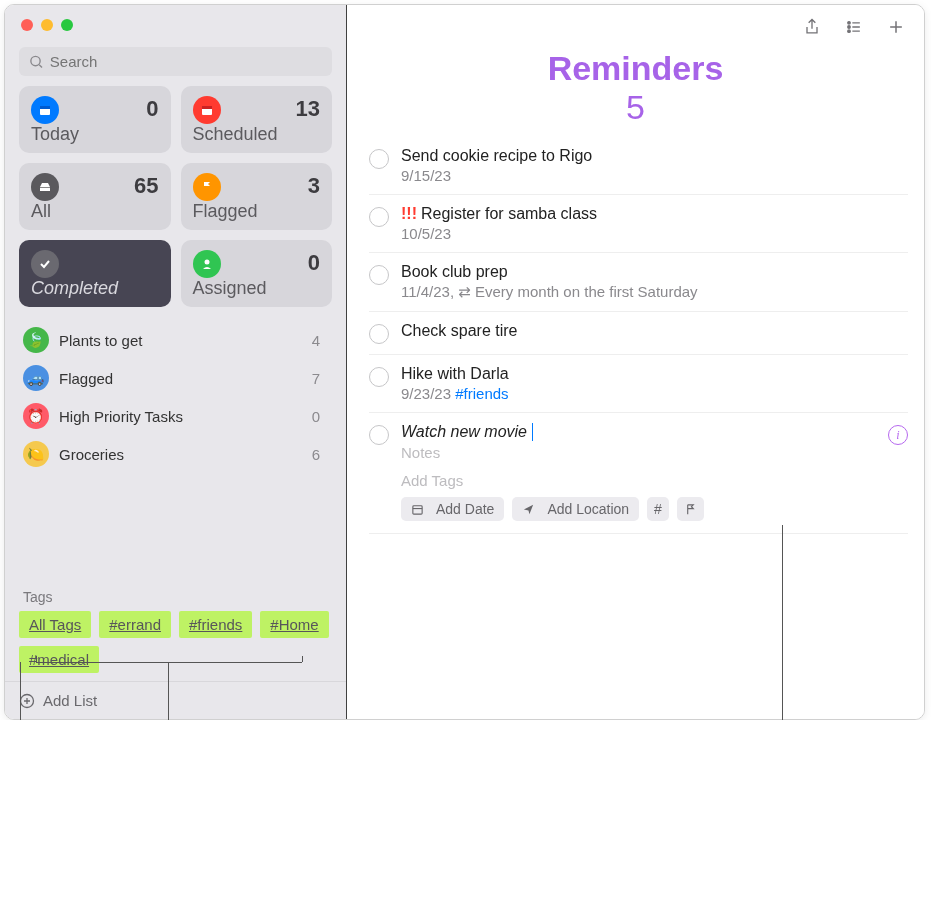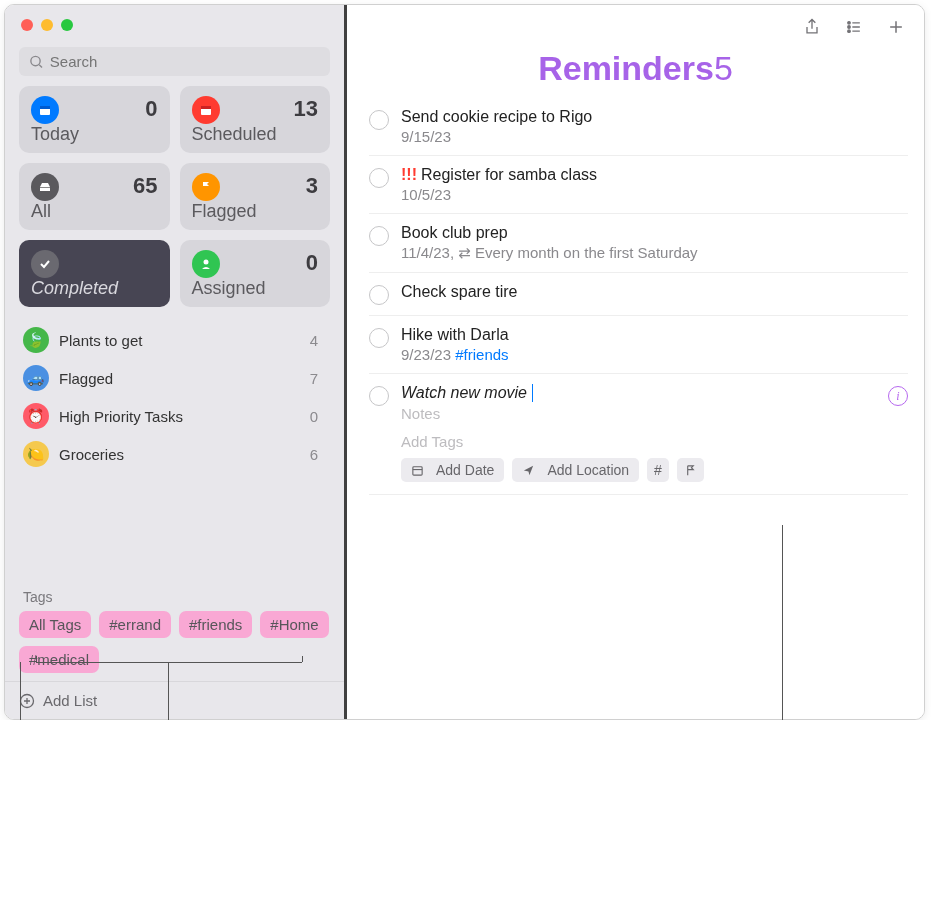--- a/index.html
+++ b/index.html
@@ -1,44 +1,44 @@
 <!DOCTYPE html>
 <html><head>
 <meta charset="utf-8">
 <style>
 * { box-sizing: border-box; margin: 0; padding: 0; }
 body { font-family: -apple-system, BlinkMacSystemFont, "Segoe UI", Helvetica, Arial, sans-serif; background: #fff; width: 931px; }
 .window { width: 921px; height: 716px; background: #fff; border: 1px solid #d0d0d0; border-radius: 10px; overflow: hidden; display: flex; position: relative; margin: 4px 0 0 4px; box-shadow: 0 2px 8px rgba(0,0,0,0.08); }
-.sidebar { width: 342px; background: #e8e7eb; display: flex; flex-direction: column; border-right: 3px solid #404040; }
+.sidebar { width: 342px; background: #e8e7eb; display: flex; flex-direction: column; border-right: 1px solid #404040; }
 .traffic { display: flex; gap: 8px; padding: 14px 14px 10px 16px; }
 .dot { width: 12px; height: 12px; border-radius: 50%; }
 .dot.red { background: #ff5f57; } .dot.yellow { background: #febc2e; } .dot.green { background: #28c840; }
 .search { margin: 6px 14px 10px 14px; background: #dedde1; border-radius: 6px; padding: 6px 10px; display: flex; align-items: center; gap: 6px; color: #8a898d; }
 .search input { border: none; background: transparent; outline: none; font-size: 15px; color: #8a898d; width: 100%; }
 .smart-grid { display: grid; grid-template-columns: 1fr 1fr; gap: 10px; padding: 0 14px 10px 14px; }
 .smart-card { background: #d7d6db; border-radius: 10px; padding: 10px 12px 8px 12px; position: relative; }
 .smart-card.sel { background: #474553; font-style: italic; }
 .smart-icon { width: 28px; height: 28px; border-radius: 50%; display: flex; align-items: center; justify-content: center; color: #fff; font-size: 14px; }
 .smart-label { font-size: 18px; color: #5b5a5e; }
 .smart-card.sel .smart-label { color: #d9d8de; }
 .smart-count { position: absolute; top: 10px; right: 12px; font-size: 22px; font-weight: 700; color: #3d3c40; }
 .smart-card.sel .smart-count { color: #fff; }
 .bg-blue{background:#007aff;} .bg-red{background:#ff3b30;} .bg-grey{background:#5a595d;} .bg-orange{background:#ff9500;} .bg-dark{background:#6a6970;} .bg-green{background:#30c552;}
 .lists { flex: 1; overflow-y: auto; padding: 4px 0; }
 .list-row { display: flex; align-items: center; padding: 6px 20px 6px 18px; font-size: 15px; color: #333; }
 .list-icon { width: 26px; height: 26px; border-radius: 50%; display: flex; align-items: center; justify-content: center; font-size: 14px; margin-right: 10px; color: #fff; }
 .list-count { margin-left: auto; color: #8b8a8e; font-size: 15px; padding-right: 6px; }
 .tags-header { padding: 10px 18px 6px 18px; font-size: 14px; color: #7a797d; }
 .tag-pills { padding: 0 14px 8px 14px; display: flex; flex-wrap: wrap; gap: 8px; }
-.tag-pill { background: #f9a8d4; border-radius: 7px; padding: 5px 10px; font-size: 15px; color: #57565a; }
+.tag-pill { background: #bef264; border-radius: 2px; padding: 5px 10px; font-size: 15px; color: #57565a; text-decoration: underline; }
 .add-list { display: flex; align-items: center; gap: 8px; padding: 10px 14px; color: #6a696d; font-size: 15px; border-top: 1px solid #d8d7db; }
 .main { flex: 1; display: flex; flex-direction: column; background: #fff; }
 .toolbar { display: flex; justify-content: flex-end; gap: 22px; padding: 12px 18px 6px 18px; color: #737276; }
 .toolbar svg { width: 20px; height: 20px; }
-.header { display: flex; justify-content: center; align-items: center; padding: 6px 24px 10px 24px; }
+.header { display: flex; justify-content: center; align-items: center; padding: 6px 24px 10px 24px; flex-direction: column; }
 .header-title { font-size: 34px; font-weight: 700; color: #a763e8; }
 .header-count { font-size: 34px; font-weight: 400; color: #a763e8; }
 .items { padding: 0 16px 0 22px; }
 .item { display: flex; align-items: flex-start; border-bottom: 1px solid #eee; padding: 10px 0; gap: 12px; }
 .item.editing { border-bottom: 1px solid #eee; padding-bottom: 12px; }
 .circle { width: 20px; height: 20px; border: 1.5px solid #c6c6c8; border-radius: 50%; margin-top: 2px; flex-shrink: 0; }
 .item-body { flex: 1; }
 .item-title { font-size: 16px; color: #222; display: flex; align-items: center; gap: 4px; }
 .item-sub { font-size: 15px; color: #8a898d; margin-top: 2px; }
 .priority { color: #ff3b30; font-weight: 600; }

